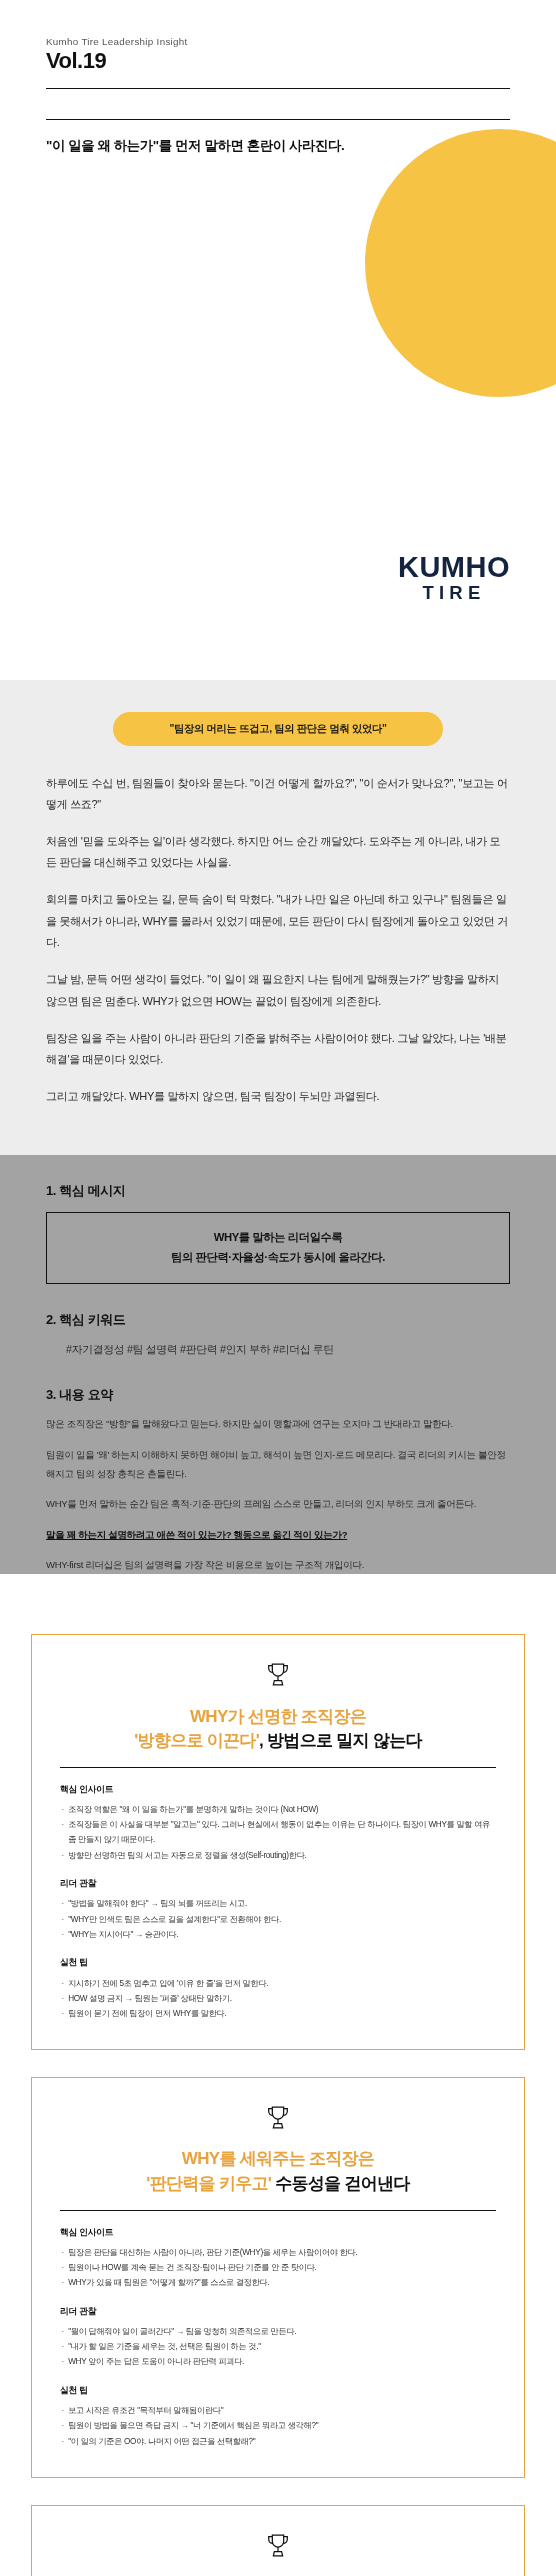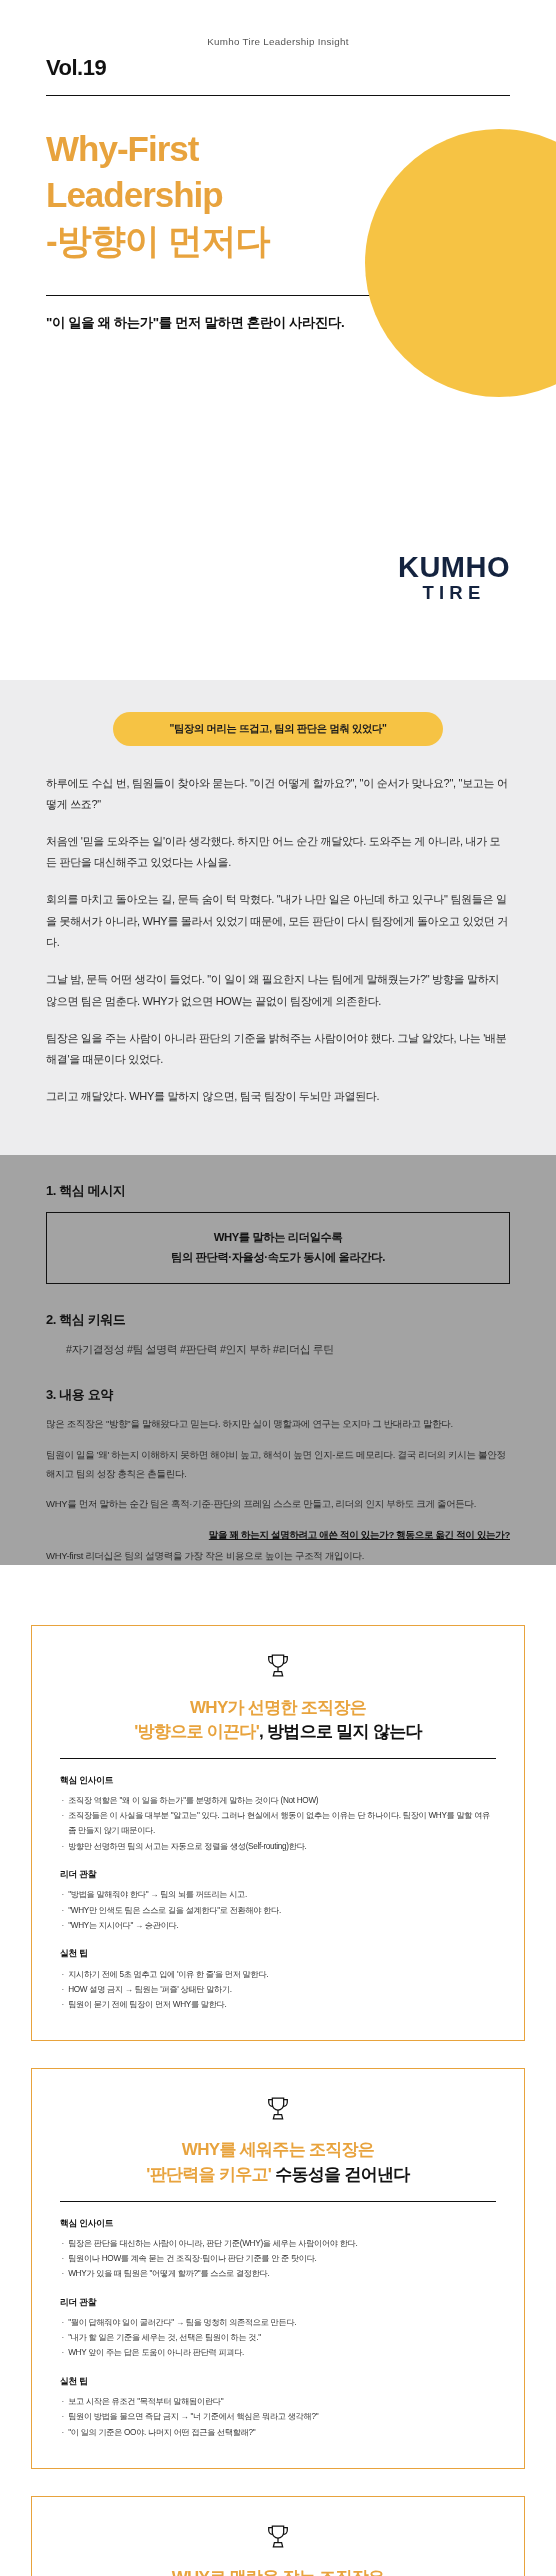--- a/index.html
+++ b/index.html
@@ -22,22 +22,21 @@
     width: 556px;
     height: 680px;
     background: #ffffff;
     padding: 36px 46px 0 46px;
     overflow: hidden;
   }
   .hero-kicker {
     font-size: 9.8px;
     color: #555;
     letter-spacing: 0.3px;
-    margin-bottom: 10px;
-    text-align: center;
+    margin-bottom: 3px;
   }
   .hero-vol {
     font-size: 22px;
     font-weight: bold;
     color: #111;
     letter-spacing: -0.5px;
     line-height: 1;
     margin-bottom: 15.5px;
   }
   .hero-rule {
@@ -157,21 +156,21 @@
     line-height: 1.7;
     margin-left: 20px;
   }
   .summary p {
     font-size: 9.5px;
     line-height: 1.95;
     color: #2a2a2a;
     letter-spacing: -0.3px;
     margin-bottom: 12.4px;
   }
-  .summary p.tight { margin-bottom: 2px; text-align: right; }
+  .summary p.tight { margin-bottom: 11px; }
   .summary .u { text-decoration: underline; font-weight: bold; color: #111; }
 
   
   .card {
     margin: 27px 31px 0 31px;
     border: 1px solid #111;
     background: #fff;
     padding: 24px 28px 28px 28px;
   }
   .card.accent { border-color: #E8A33D; }
@@ -225,25 +224,20 @@
 </head>
 <body>
 
 <div class="page">
 
   <section class="hero">
     <div class="hero-circle"></div>
     <div class="hero-kicker">Kumho Tire Leadership Insight</div>
     <div class="hero-vol">Vol.19</div>
     <div class="hero-rule"></div>
-    <h1 class="hero-title">
-      <span>Why-First</span><br>
-      <span>Leadership</span><br>
-      <span>-방향이 먼저다</span>
-    </h1>
     <div class="hero-rule2"></div>
     <div class="hero-sub">"이 일을 왜 하는가"를 먼저 말하면 혼란이 사라진다.</div>
     <div class="hero-logo">
       <div class="k1">KUMHO</div>
       <div class="k2">TIRE</div>
     </div>
   </section>
 
   <section class="intro">
     <div class="quote-pill">"팀장의 머리는 뜨겁고, 팀의 판단은 멈춰 있었다"</div>

